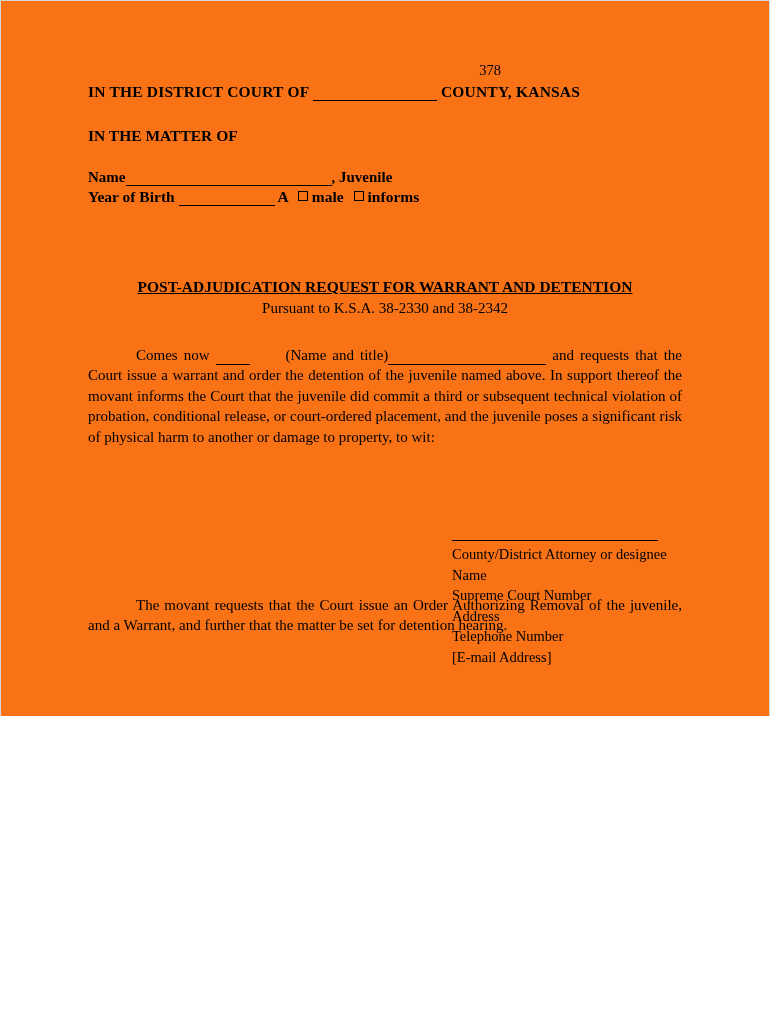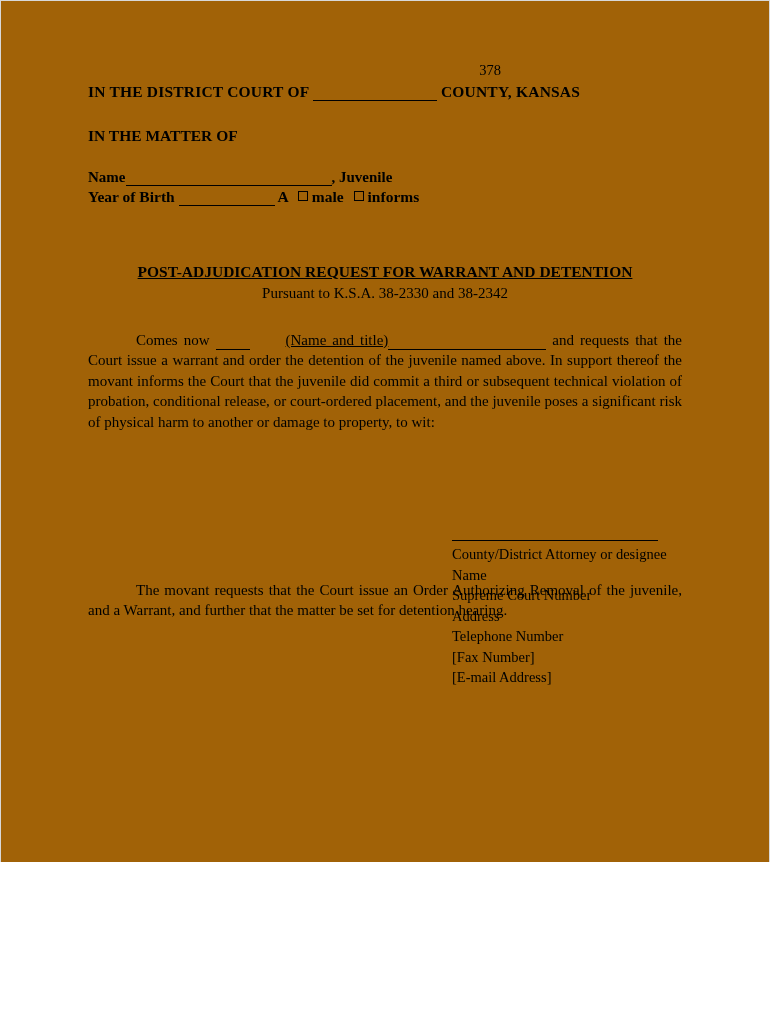--- a/index.html
+++ b/index.html
@@ -7,23 +7,23 @@
     padding: 0;
     background: #ffffff;
   }
   body {
     font-family: "Liberation Serif", serif;
     color: #000000;
   }
   .page {
     position: relative;
     width: 770px;
-    height: 862px;
+    height: 716px;
     margin: 0 auto;
-    background: #a16207;
+    background: #f97316;
     overflow: hidden;
   }
   .sheet {
     position: absolute;
     left: 0;
     top: 0;
     width: 770px;
     height: 1024px;
     border: 1px solid #d8d8d8;
     box-sizing: border-box;
@@ -115,21 +115,21 @@
     width: 124px;
     height: 14px;
     vertical-align: bottom;
   }
 
   .doc-title {
     text-align: center;
     font-weight: bold;
     font-size: 15.5px;
     text-decoration: underline;
-    margin-top: 48px;
+    margin-top: 63px;
   }
   .doc-subtitle {
     text-align: center;
     font-size: 15px;
     margin-top: 4px;
   }
 
   .body-para {
     font-size: 15px;
     margin-top: 28px;
@@ -146,21 +146,20 @@
     height: 14px;
     vertical-align: bottom;
   }
   .fill-blank.pre {
     width: 34px;
   }
   .fill-blank.post {
     width: 158px;
   }
   .nameandtitle {
-    text-decoration: underline;
     padding-left: 36px;
   }
 
   .para2 {
     font-size: 15px;
     margin-top: 148px;
     text-align: justify;
     line-height: 1.36;
   }
 
@@ -242,21 +241,20 @@
     </div>
   </div>
 
   <div class="signature-block">
     <div class="sig-line"></div>
     <div>County/District Attorney or designee</div>
     <div>Name</div>
     <div>Supreme Court Number</div>
     <div>Address</div>
     <div>Telephone Number</div>
-    <div>[Fax Number]</div>
     <div>[E-mail Address]</div>
   </div>
 
   <div class="footer">
     <div class="rev">Rev. 1/2017 ©KSJC</div>
     <div class="pageno">-1-</div>
   </div>
 </div>
 
 </body></html>

